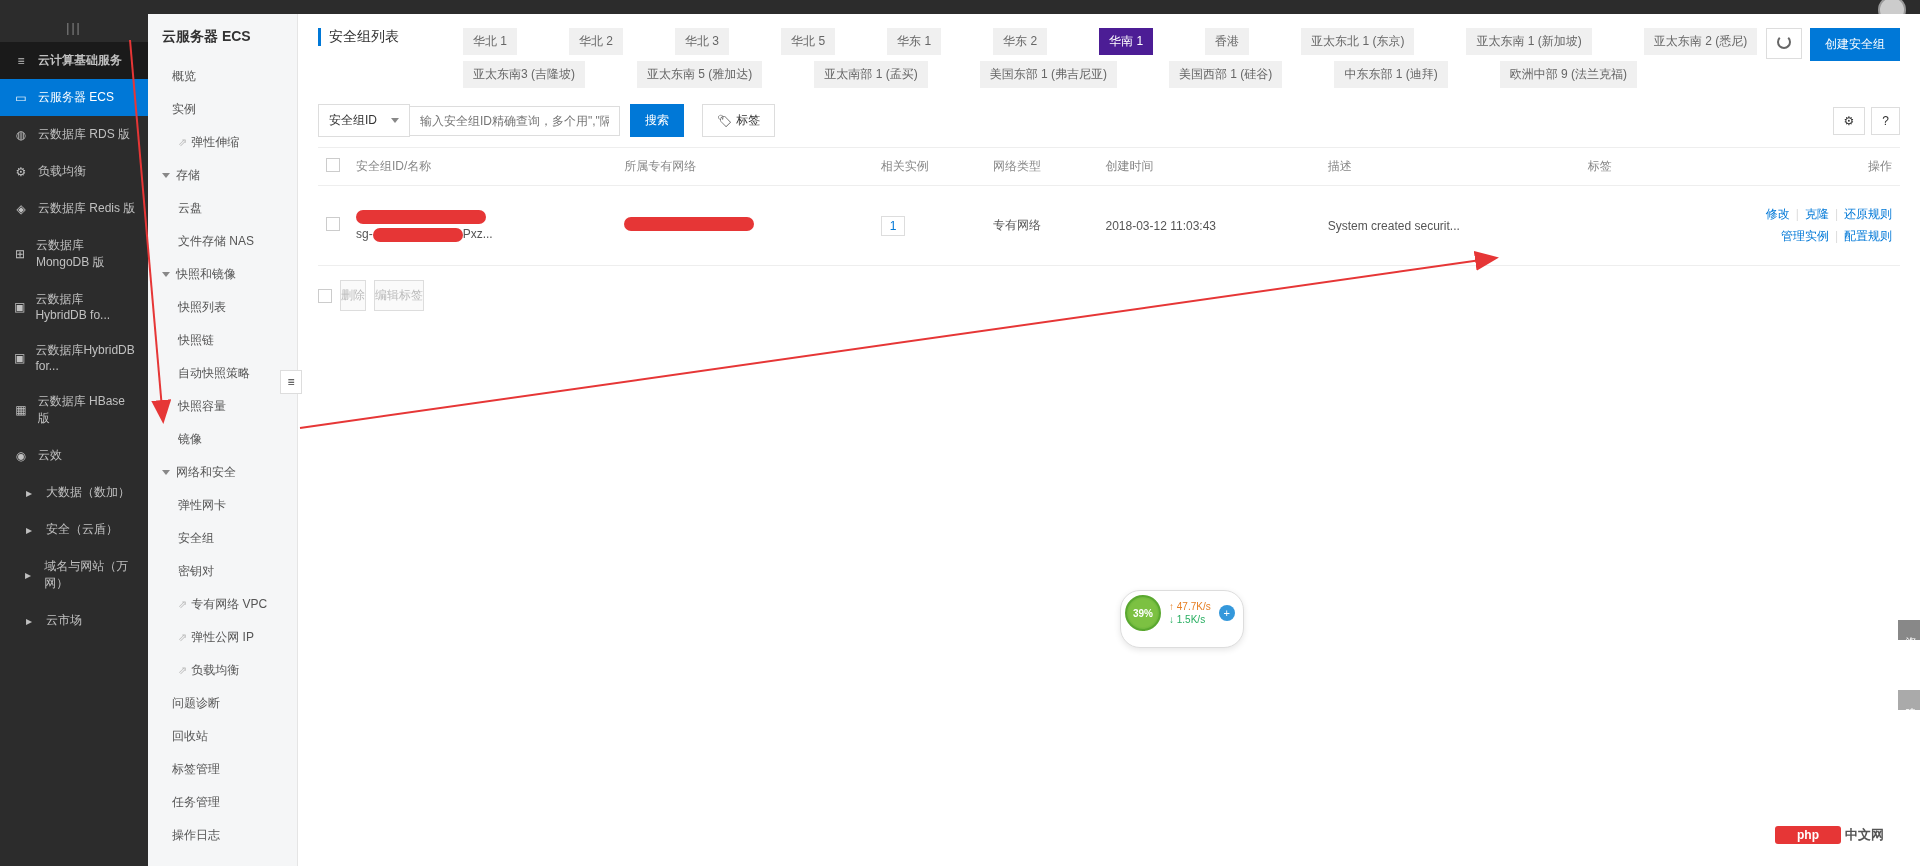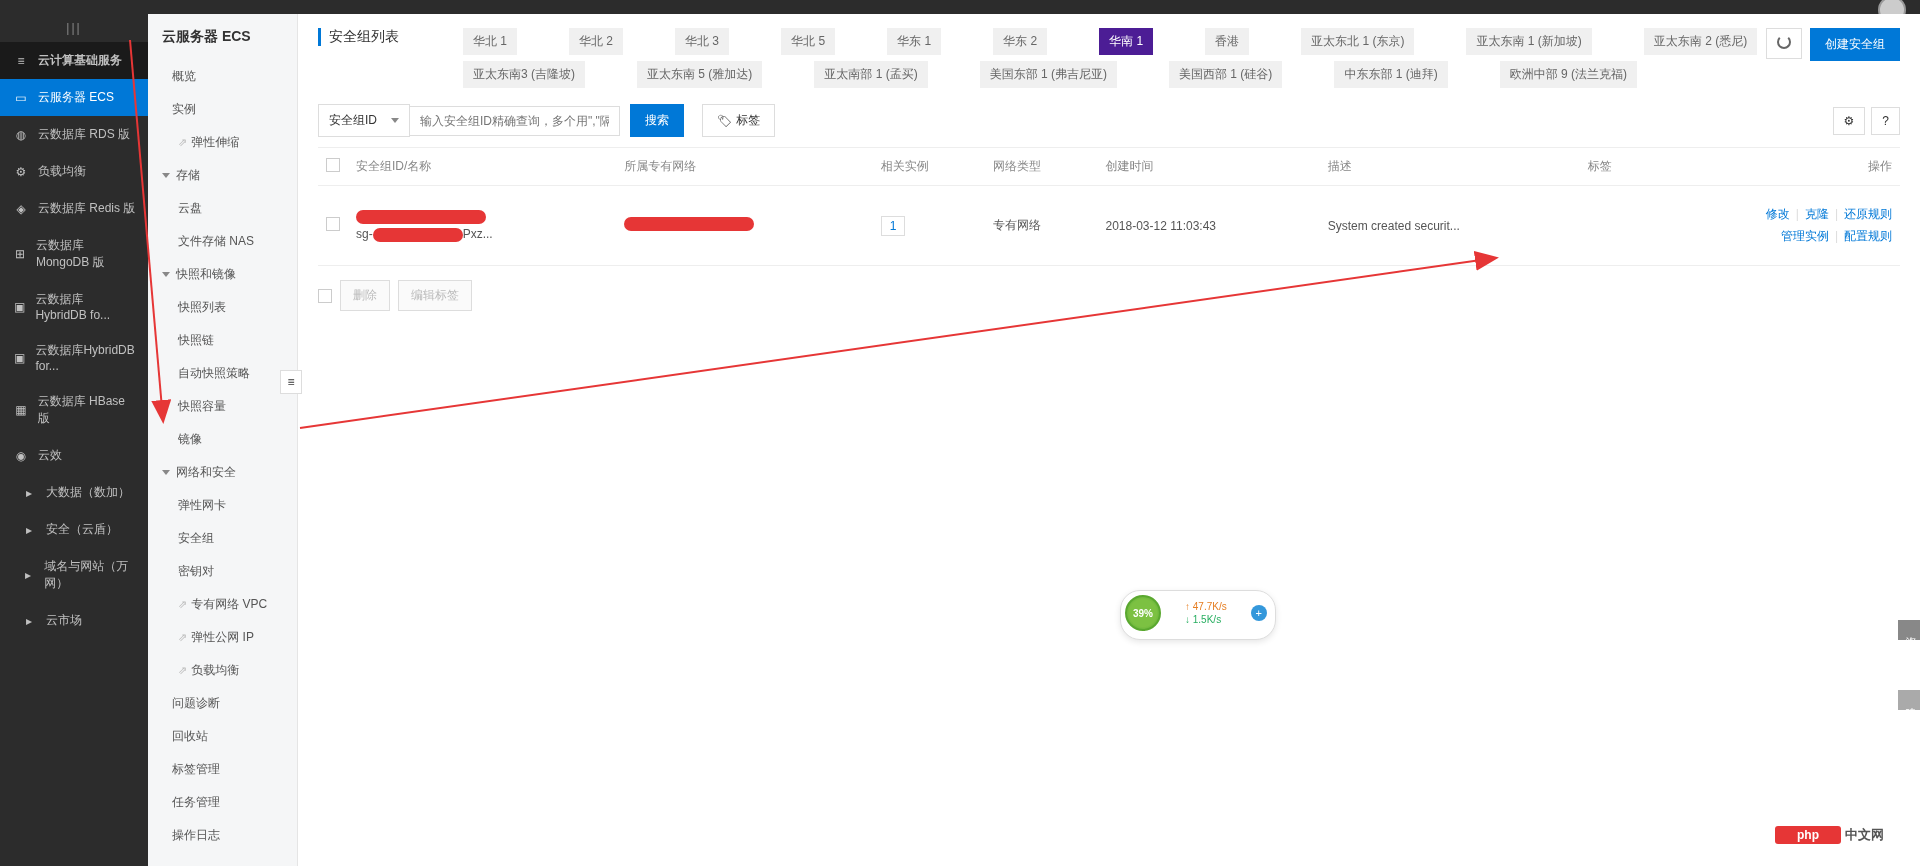--- a/index.html
+++ b/index.html
@@ -63,30 +63,30 @@
     .checkbox-cell { width: 24px; }
     .chk { width: 14px; height: 14px; border: 1px solid #ccc; background: #fff; display: inline-block; cursor: pointer; }
     .badge-num { display: inline-block; border: 1px solid #ddd; padding: 2px 8px; color: #0078d7; background: #fff; cursor: pointer; }
     .redacted { display: inline-block; background: #e63636; border-radius: 10px; height: 14px; }
     .action-links { line-height: 1.8; }
     .action-links a { color: #0078d7; text-decoration: none; cursor: pointer; }
     .action-links .sep { color: #ddd; margin: 0 6px; }
     
     .table-footer { padding: 14px 20px; display: flex; align-items: center; }
     .footer-actions { display: flex; gap: 8px; align-items: center; }
-    .btn-disabled { border: 1px solid #ddd; background: #fafafa; color: #bbb; padding: 6px 12px; }
+    .btn-disabled { border: 1px solid #ddd; background: #fafafa; color: #bbb; padding: 6px 0; }
     .pagination { margin-left: auto; display: flex; align-items: center; gap: 6px; color: #888; }
     .page-btn { border: 1px solid #ddd; padding: 4px 10px; cursor: pointer; background: #fff; color: #888; }
     .page-btn.active { background: #0078d7; color: #fff; border-color: #0078d7; }
     
     
     .arrow-overlay { position: fixed; pointer-events: none; top: 0; left: 0; width: 100%; height: 100%; z-index: 20; }
     
     
-    .net-widget { position: fixed; left: 1120px; top: 590px; display: flex; align-items: center; background: #fff; border: 1px solid #ddd; border-radius: 20px; padding: 4px 8px 8px 4px; gap: 24px; z-index: 30; box-shadow: 0 2px 6px rgba(0,0,0,0.1); }
+    .net-widget { position: fixed; left: 1120px; top: 590px; display: flex; align-items: center; background: #fff; border: 1px solid #ddd; border-radius: 20px; padding: 4px 8px 16px 4px; gap: 8px; z-index: 30; box-shadow: 0 2px 6px rgba(0,0,0,0.1); }
     .net-circle { width: 36px; height: 36px; border-radius: 50%; background: radial-gradient(circle, #7cc142 60%, #4a9e2e 100%); color: #fff; display: flex; align-items: center; justify-content: center; font-size: 10px; font-weight: bold; border: 2px solid #5aa82f; }
     .net-stats { font-size: 10px; line-height: 1.3; }
     .net-stats .up { color: #e67e22; }
     .net-stats .down { color: #27ae60; }
     .net-plus { width: 16px; height: 16px; border-radius: 50%; background: #3498db; color: #fff; display: flex; align-items: center; justify-content: center; font-size: 11px; }
     
     
     .side-helper { position: fixed; right: 0; top: 620px; width: 22px; background: #888; color: #fff; writing-mode: vertical-rl; text-orientation: upright; padding: 8px 2px; font-size: 11px; cursor: pointer; z-index: 25; letter-spacing: 2px; }
     .side-helper.h2 { top: 690px; background: #aaa; }
     

